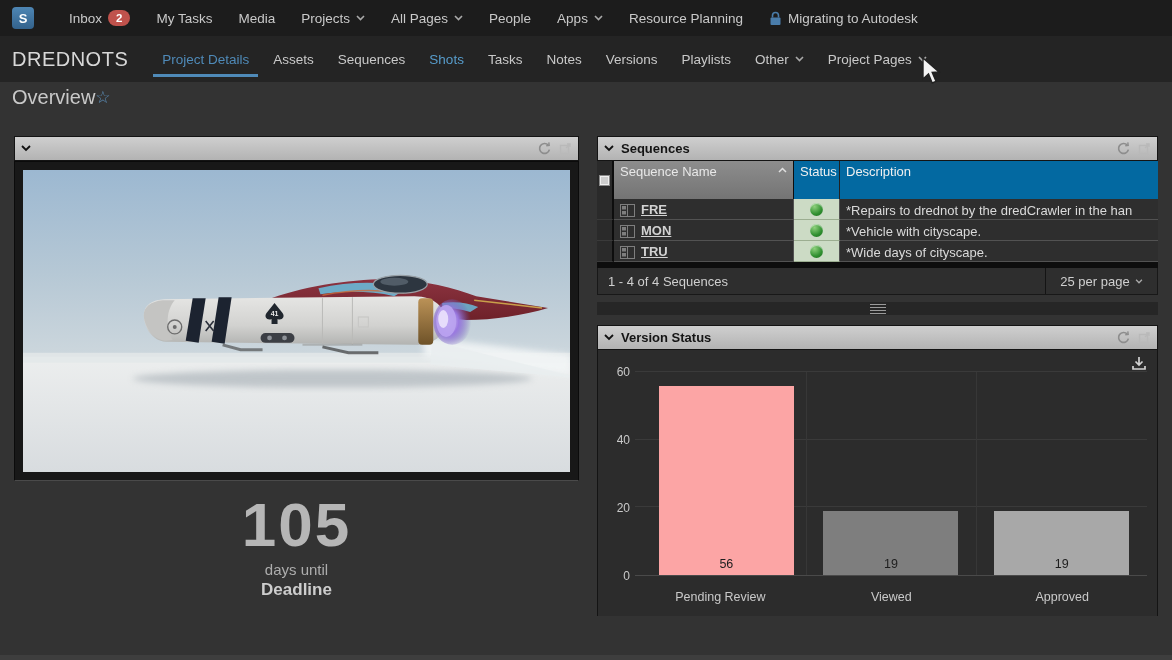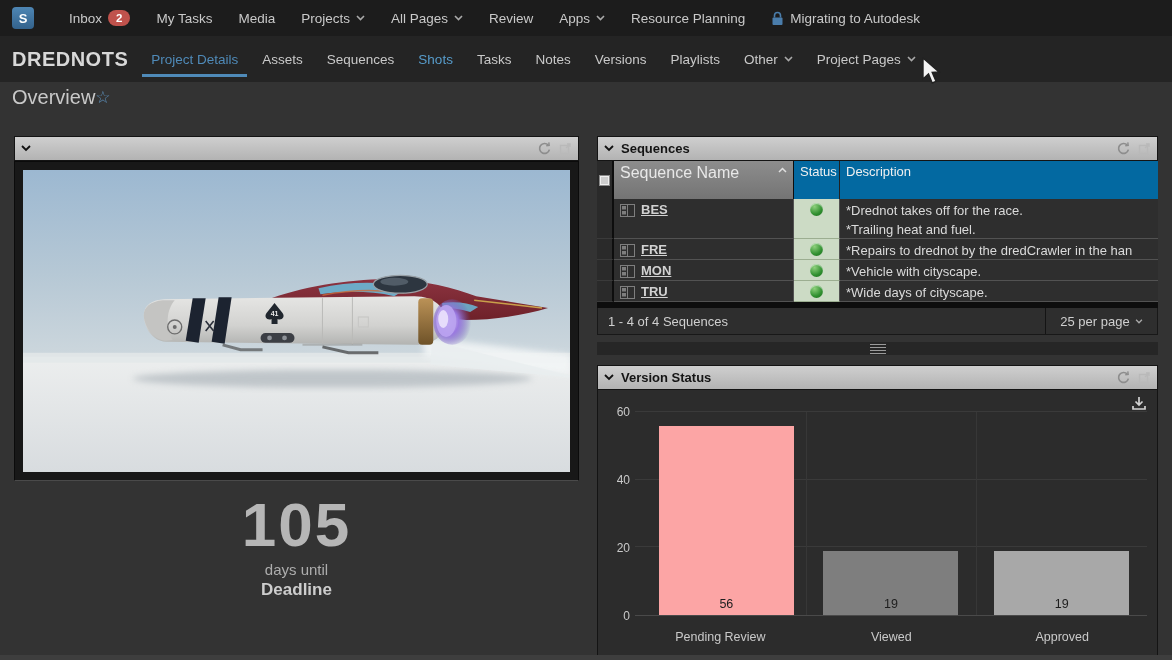--- a/index.html
+++ b/index.html
@@ -36,22 +36,22 @@
   }
   .chev { color:#a9a9a9; }
   .lock-icon { color:#4a7dab; }
 
   
   .sub-nav {
     position:absolute; top:36px; left:0; width:1172px; height:46px;
     background:#242424; display:flex; align-items:center; padding-left:12px;
   }
   .project-title {
-    font-size:20px; font-weight:bold; color:#d8d8d8; letter-spacing:.5px;
-    margin-right:11px;
+    font-size:20px; font-weight:normal; color:#d8d8d8; letter-spacing:.5px;
+    margin-right:22px;
   }
   .tab {
     position:relative; height:46px; display:flex; align-items:center; gap:6px;
     padding:0 12px; font-size:13.5px; color:#c9c9c9; cursor:default; white-space:nowrap;
   }
   .tab.active { color:#4f8ab8; }
   .tab.active::after {
     content:""; position:absolute; left:3px; right:3px; bottom:5px; height:3px;
     background:#4f8ab8;
   }
@@ -97,21 +97,21 @@
   .t-head { display:flex; height:38px; }
   .sel-col { width:17px; background:#2a2a2a; border-right:2px solid #0d0d0d;
              display:flex; justify-content:center; }
   .t-head .sel-col { align-items:center; }
   .checkbox {
     width:11px; height:11px; background:#cdcdcd; border:1px solid #8a8a8a;
     box-shadow:inset 0 0 0 1px #efefef;
   }
   .name-hcell {
     width:180px; background:linear-gradient(#8d8d8d,#747474);
-    color:#e8e8e8; font-size:16px; padding:3px 6px; position:relative;
+    color:#e8e8e8; font-size:13px; padding:3px 6px; position:relative;
     border-right:1px solid #0d0d0d;
   }
   .sort-chev { position:absolute; right:6px; top:6px; color:#e0e0e0; }
   .dark-hcell {
     background:#0369a1; color:#f0f0f0; font-size:13px; padding:3px 6px;
   }
   .status-hcell { width:46px; border-right:1px solid #222; }
   .desc-hcell { flex:1; }
 
   .t-row { display:flex; }
@@ -221,21 +221,21 @@
         <path d="M1 1l3.5 3.5L8 1" stroke="currentColor" stroke-width="1.6" fill="none"></path>
       </svg>
   </div>
   <div class="nav-item">
     <span>All Pages</span>
     <svg class="chev" width="9" height="6" viewBox="0 0 9 6">
         <path d="M1 1l3.5 3.5L8 1" stroke="currentColor" stroke-width="1.6" fill="none"></path>
       </svg>
   </div>
   <div class="nav-item">
-      <span>Review</span>
+      <span>People</span>
     </div>
   <div class="nav-item">
     <span>Apps</span>
     <svg class="chev" width="9" height="6" viewBox="0 0 9 6">
         <path d="M1 1l3.5 3.5L8 1" stroke="currentColor" stroke-width="1.6" fill="none"></path>
       </svg>
   </div>
   <div class="nav-item">
       <span>Resource Planning</span>
     </div>
@@ -425,39 +425,20 @@
         <div class="name-hcell">
           <span>Sequence Name</span>
           <svg class="sort-chev" width="9" height="6" viewBox="0 0 9 6">
               <path d="M1 5l3.5-3.5L8 5" stroke="currentColor" stroke-width="1.5" fill="none"></path>
             </svg>
         </div>
         <div class="dark-hcell status-hcell"><span>Status</span></div>
         <div class="dark-hcell desc-hcell"><span>Description</span></div>
       </div>
 
-      <div class="t-row row-tall">
-        <div class="sel-col"></div>
-        <div class="name-cell">
-          <svg class="thumb-icon" width="15" height="13" viewBox="0 0 15 13">
-              <rect x="0.5" y="0.5" width="14" height="12" fill="none" stroke="currentColor"></rect>
-              <rect x="2" y="2" width="4" height="3.5" fill="currentColor"></rect>
-              <rect x="2" y="7" width="4" height="3.5" fill="currentColor"></rect>
-              <path d="M7.5 0.5v12" stroke="currentColor"></path>
-            </svg>
-          <a class="seq-link">BES</a>
-        </div>
-        <div class="status-cell">
-            <span class="status-ball"></span>
-          </div>
-        <div class="desc-cell">
-          <div>*Drednot takes off for the race.</div>
-          <div>*Trailing heat and fuel.</div>
-        </div>
-      </div>
 
       <div class="t-row row-short">
         <div class="sel-col"></div>
         <div class="name-cell">
           <svg class="thumb-icon" width="15" height="13" viewBox="0 0 15 13">
               <rect x="0.5" y="0.5" width="14" height="12" fill="none" stroke="currentColor"></rect>
               <rect x="2" y="2" width="4" height="3.5" fill="currentColor"></rect>
               <rect x="2" y="7" width="4" height="3.5" fill="currentColor"></rect>
               <path d="M7.5 0.5v12" stroke="currentColor"></path>
             </svg>

